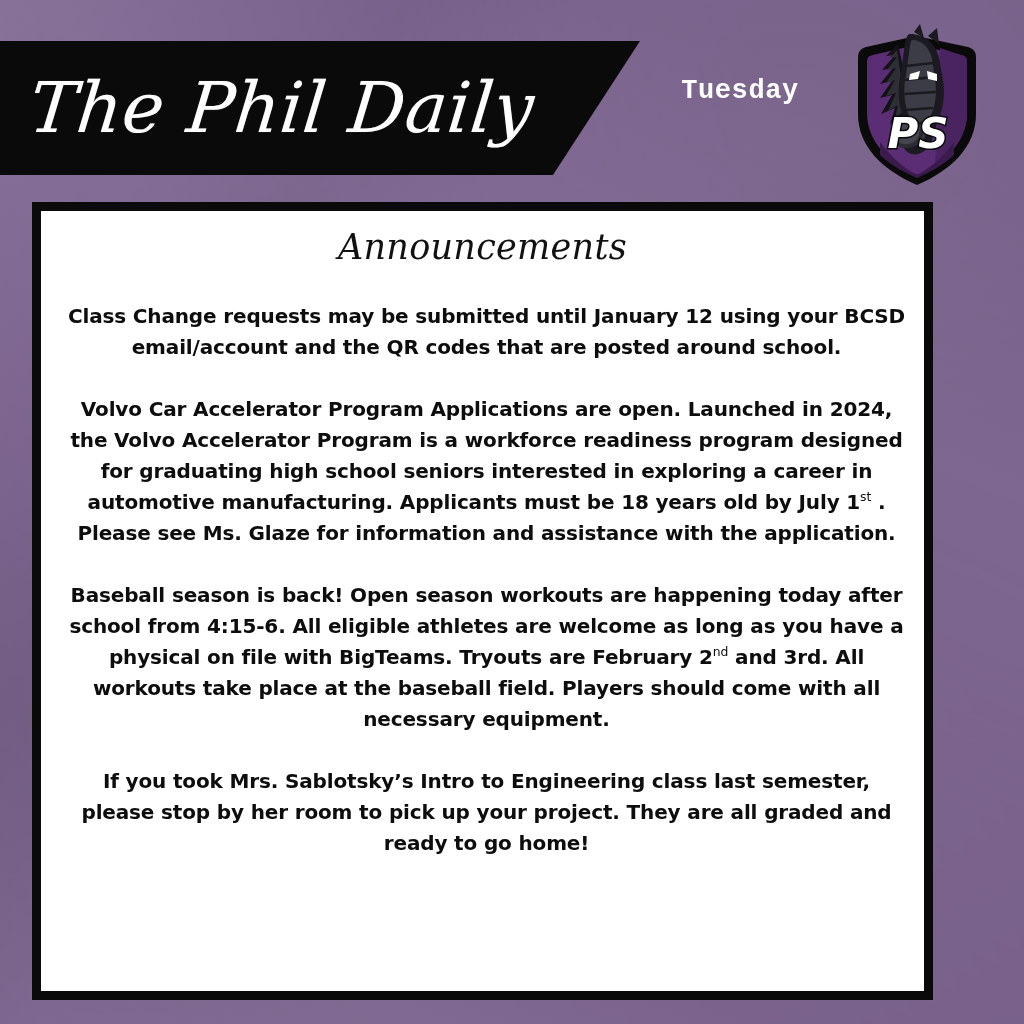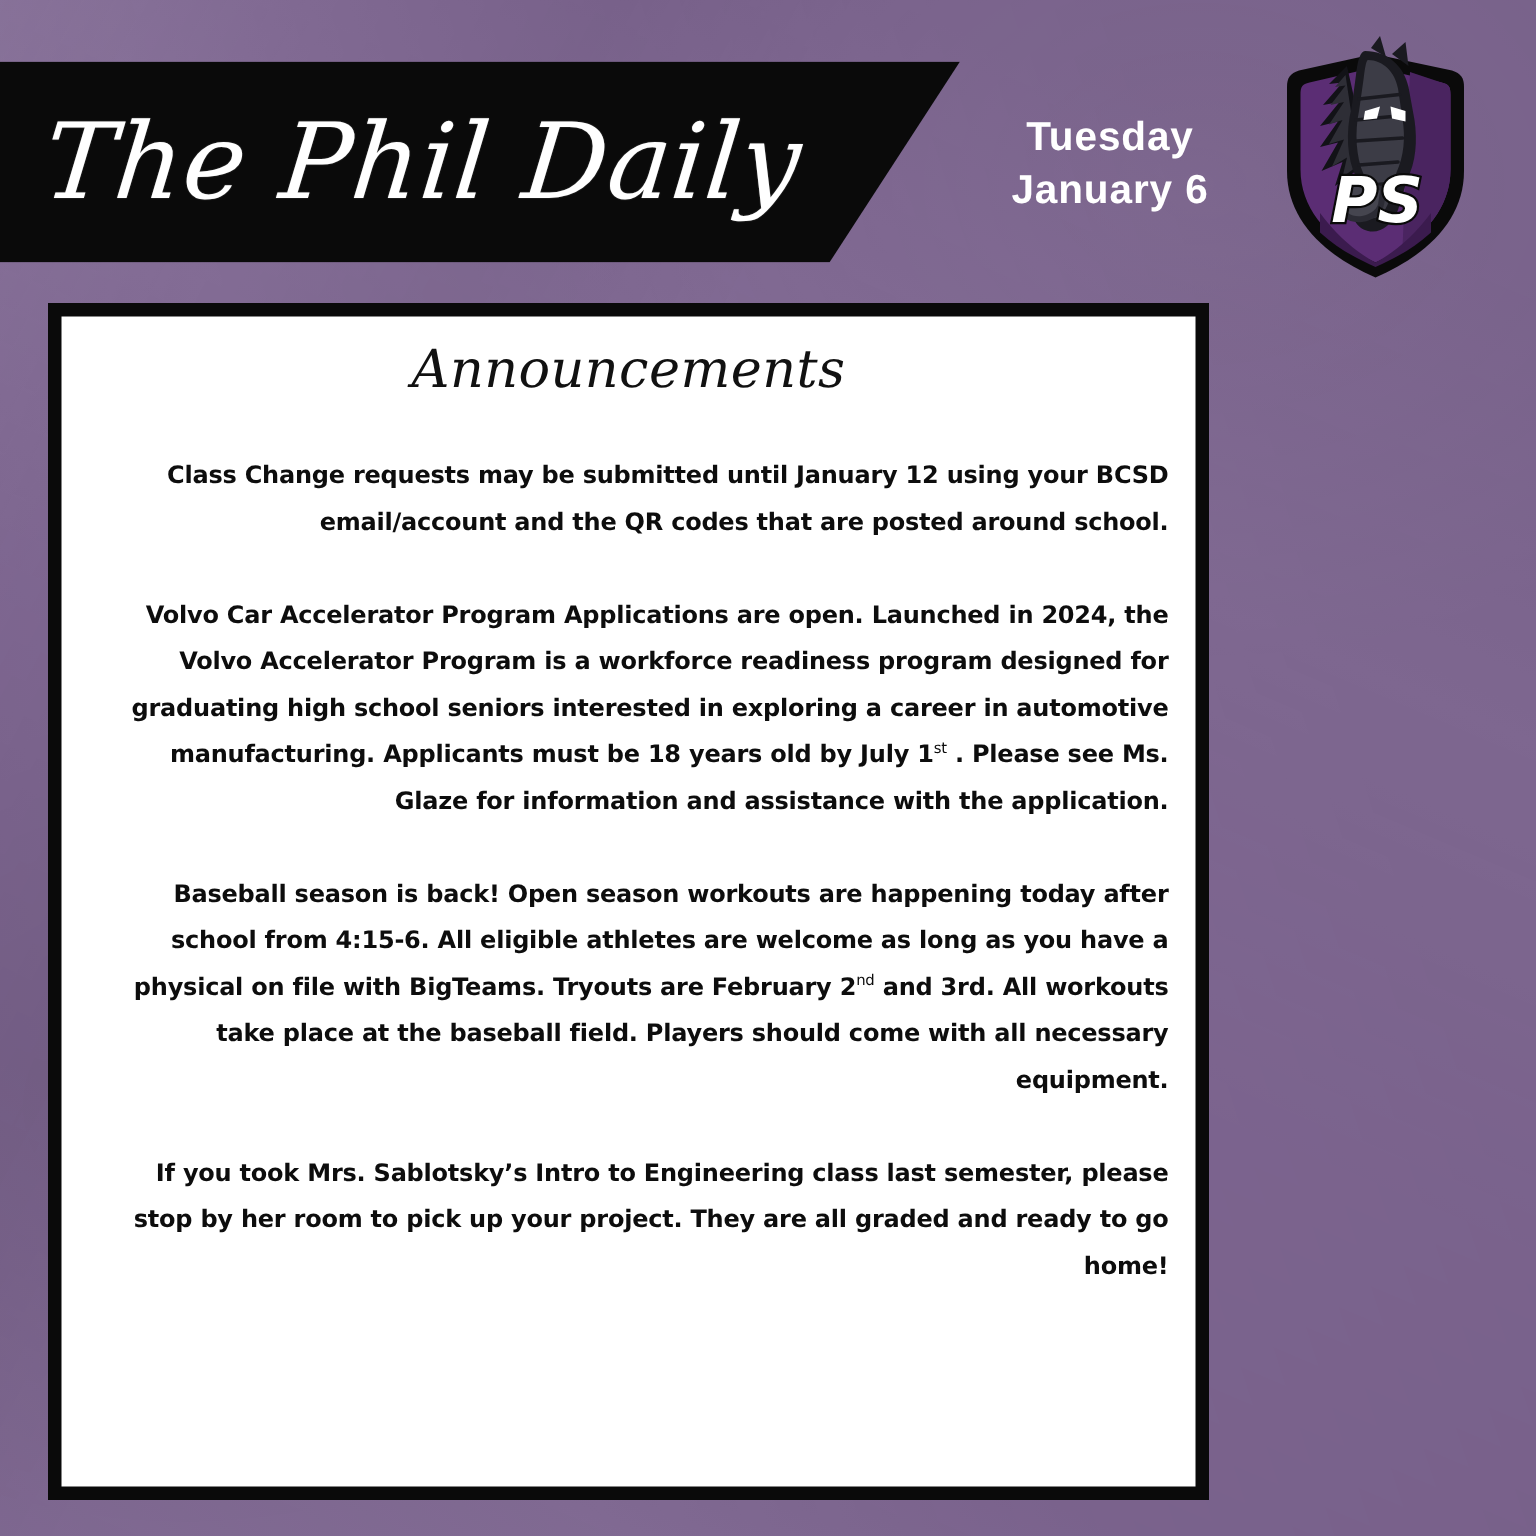--- a/index.html
+++ b/index.html
@@ -70,21 +70,21 @@
     text-shadow: 0 0 1px rgba(255,255,255,.35);
   }
 
   #date-block {
     position: absolute;
     left: 640px;
     top: 74px;
     width: 200px;
     text-align: center;
     color: #ffffff;
-    font-family: Liberation Sans, sans-serif;
+    font-family: Liberation Mono, monospace;
     font-weight: bold;
     font-size: 27px;
     line-height: 35px;
     letter-spacing: .6px;
   }
   #date-block > div { white-space: nowrap; }
 
   #logo {
     position: absolute;
     left: 840px;
@@ -92,21 +92,21 @@
     width: 155px;
     height: 170px;
   }
   #logo svg { display: block; width: 100%; height: 100%; }
 
   
   #content-card {
     position: absolute;
     left: 32px;
     top: 202px;
-    width: 774px;
+    width: 901px;
     height: 798px;
     background: #ffffff;
     border: 9px solid #0a0a0a;
     box-sizing: border-box;
     overflow: hidden;
   }
 
   #announcements-heading {
     margin: 14px 0 0 0;
     text-align: center;
@@ -121,25 +121,25 @@
 
   #announcement-list {
     margin: 0;
     padding: 0 18px 0 26px;
     list-style: none;
   }
   .announcement {
     color: #0d0d0d;
     font-family: "DejaVu Sans", sans-serif;
     font-weight: bold;
-    font-size: 16px;
+    font-size: 20px;
     line-height: 31px;
     letter-spacing: -0.15px;
     margin: 0 0 31px 0;
-    text-align: right;
+    text-align: center;
   }
   .announcement:first-child { margin-top: 32px; }
   .announcement:last-child  { margin-bottom: 0; }
   .announcement sup {
     font-size: .62em;
     line-height: 0;
     vertical-align: super;
     font-weight: normal;
   }
 </style>
@@ -151,21 +151,20 @@
   <div id="paper-texture"></div>
 
   <div id="header">
 
     <div id="title-banner" style="background: rgb(10, 10, 10);">
       <div id="title-text">The Phil Daily</div>
     </div>
 
     <div id="date-block">
       <div>Tuesday</div>
-      <div>January 6</div>
     </div>
 
     <div id="logo">
       <svg viewBox="0 0 155 170" xmlns="http://www.w3.org/2000/svg" aria-hidden="true">
 
         <path d="M18 36 C18 30 20 27 26 25 L76 14 L128 25 C134 27 136 30 136 36 L136 92
                  C136 124 112 148 77 163 C42 148 18 124 18 92 Z" fill="#0a0a0a"></path>
 
         <path d="M27 41 C27 36 28 34 33 33 L76 23 L121 33 C126 34 127 36 127 41 L127 91
                  C127 119 106 140 77 153 C48 140 27 119 27 91 Z" fill="#5b2d74"></path>

